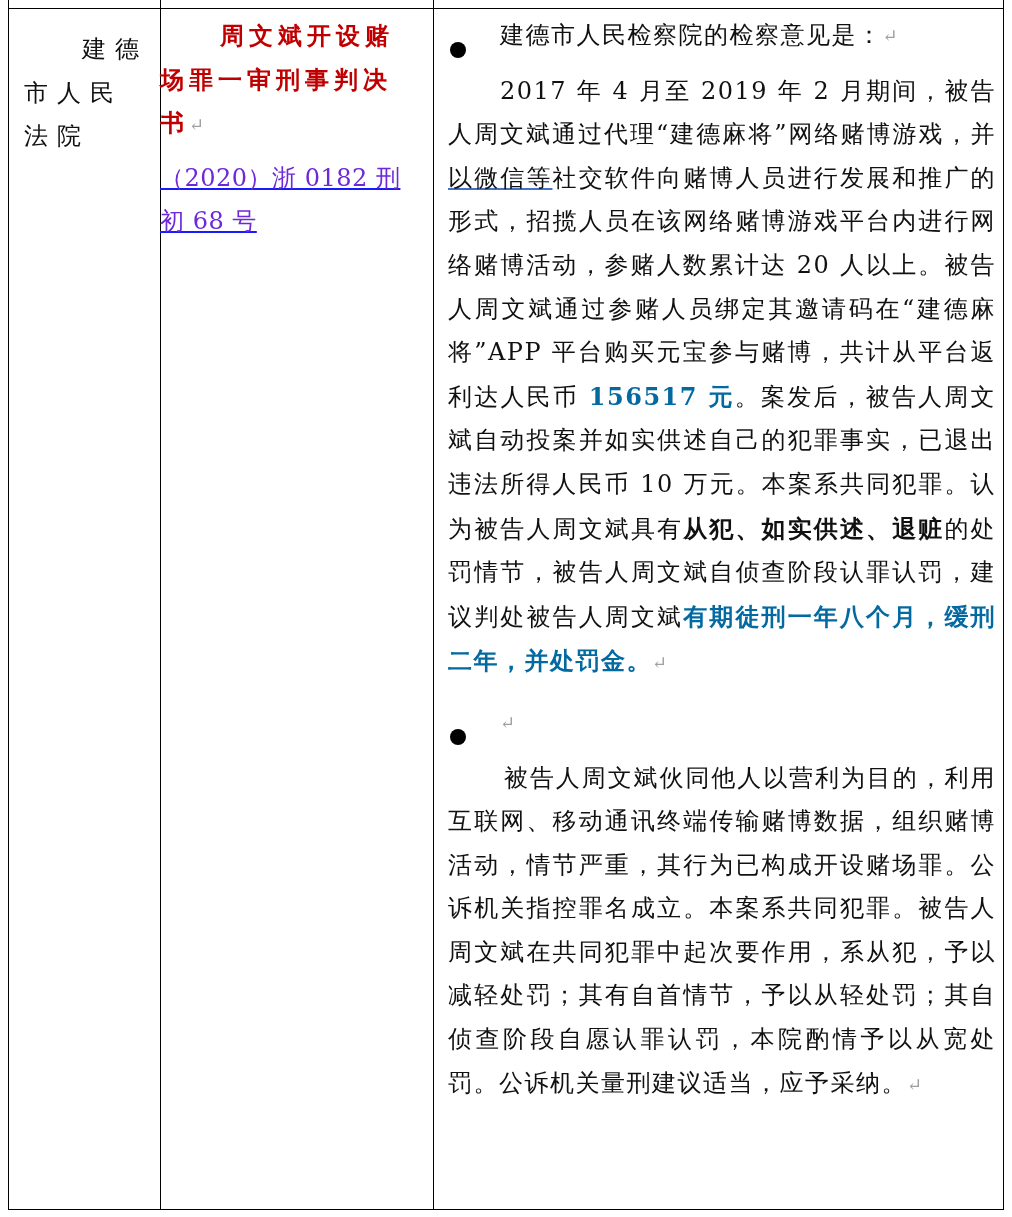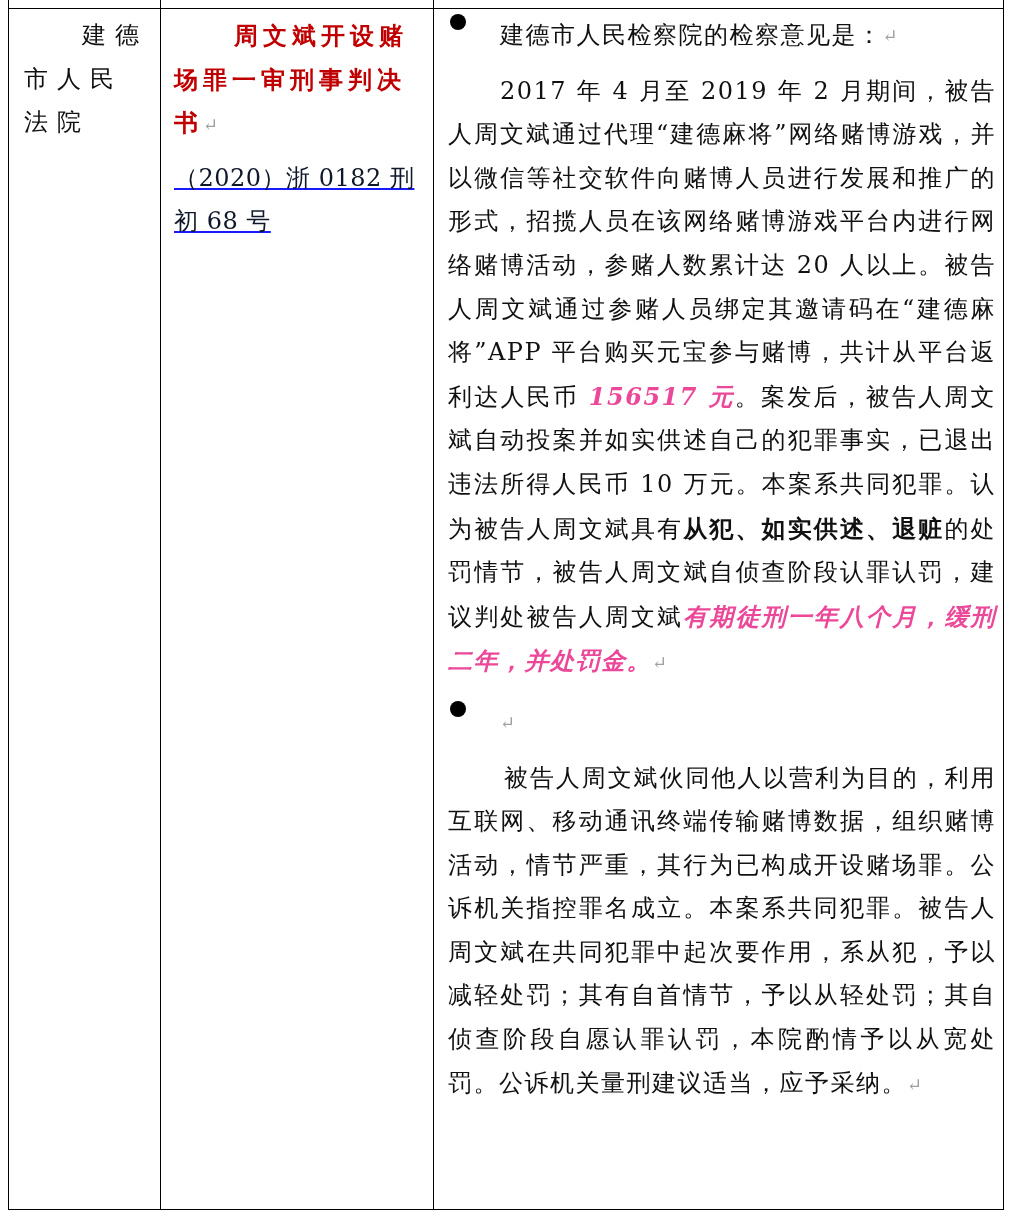--- a/index.html
+++ b/index.html
@@ -1,32 +1,32 @@
 <!DOCTYPE html>
 <html><head>
 <meta charset="utf-8">
 <style>
   html, body { margin:0; padding:0; background:#ffffff; }
   body { width:1012px; height:1217px; position:relative; overflow:hidden;
          font-family: "DejaVu Serif", "Liberation Serif", serif; color:#111; }
   .hline, .vline { position:absolute; background:#000; }
   .cell { position:absolute; font-size:24px; line-height:43.6px; }
-  .c1 { left:24px; top:14px; width:130px; letter-spacing:9px; }
-  .c2 { left:174px; top:14px; width:252px; }
+  .c1 { left:24px; top:28px; width:130px; letter-spacing:9px; }
+  .c2 { left:160px; top:14px; width:252px; }
   .c3 { left:448px; top:14px; width:548px; letter-spacing:1.5px; }
   .title { color:#C00000; font-weight:bold; letter-spacing:5px; text-indent:60px; }
-  .ref { color:#0f172a; text-decoration:underline; text-decoration-color:#1a1aff; margin-top:10px; letter-spacing:0.5px; }
+  .ref { color:#6d28d9; text-decoration:underline; text-decoration-color:#1a1aff; margin-top:10px; letter-spacing:0.5px; }
   .pm { color:#a0a0a0; font-size:18px; letter-spacing:0; font-weight:normal; }
-  .bullet { display:flex; align-items:flex-start; margin-bottom:12px; }
+  .bullet { display:flex; align-items:flex-end; margin-bottom:12px; }
   .bullet .dot { width:16px; height:16px; border-radius:50%; background:#000; display:inline-block; margin-right:34px; margin-left:2px; }
   .para { text-indent:52px; text-align:justify; }
   .para2 { text-indent:56px; text-align:justify; margin-top:2px; }
-  .hl { color:#ec4899; font-weight:bold;font-style:italic; }
+  .hl { color:#0369a1; font-weight:bold; }
   .b { font-weight:bold; }
-  .ul { text-decoration-color:#4472C4; }
+  .ul { text-decoration:underline; text-decoration-color:#4472C4; }
   .gapblock { height:16px; }
 </style>
 </head>
 <body>
 
 <div class="hline" style="left:8px; top:8px; width:996px; height:1px;"></div>
 <div class="hline" style="left:8px; top:1209px; width:996px; height:1px;"></div>
 <div class="vline" style="left:8px; top:0px; width:1px; height:1210px;"></div>
 <div class="vline" style="left:160px; top:0px; width:1px; height:1210px;"></div>
 <div class="vline" style="left:433px; top:0px; width:1px; height:1210px;"></div>

